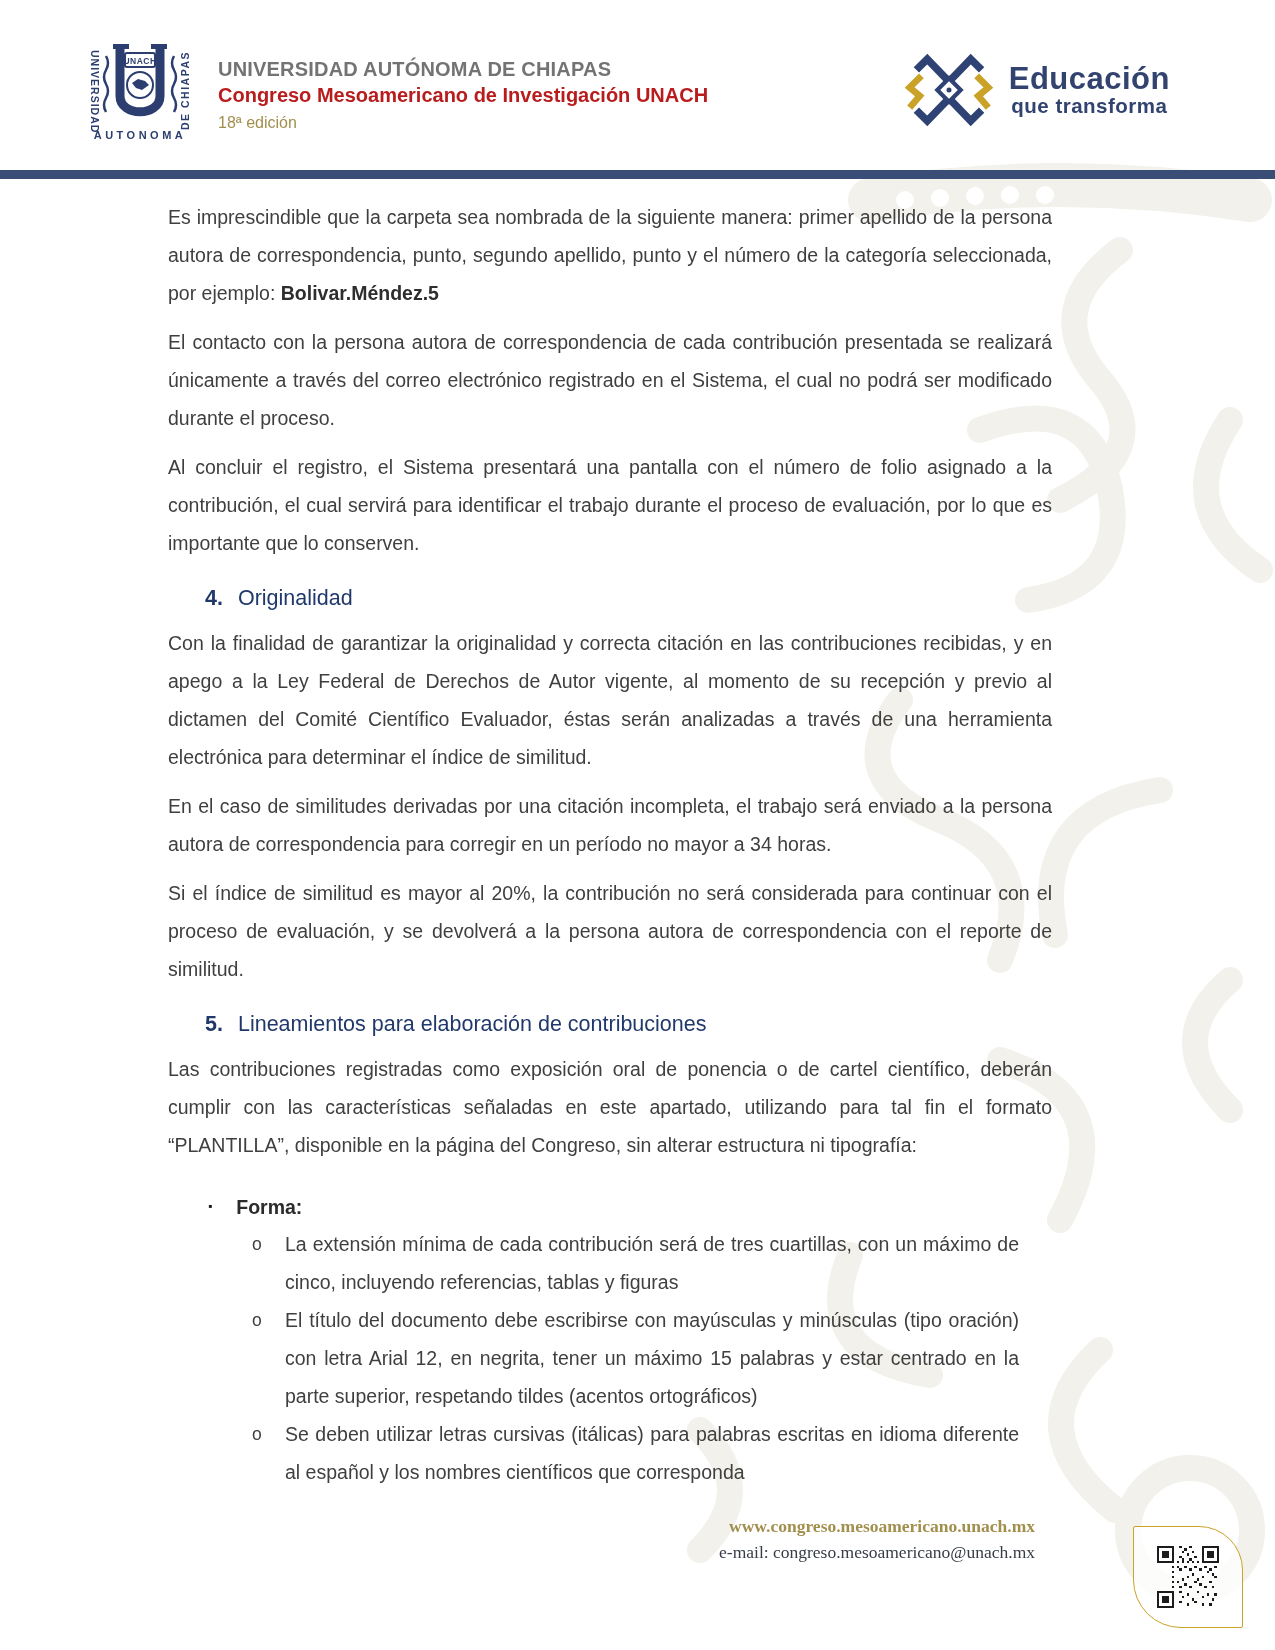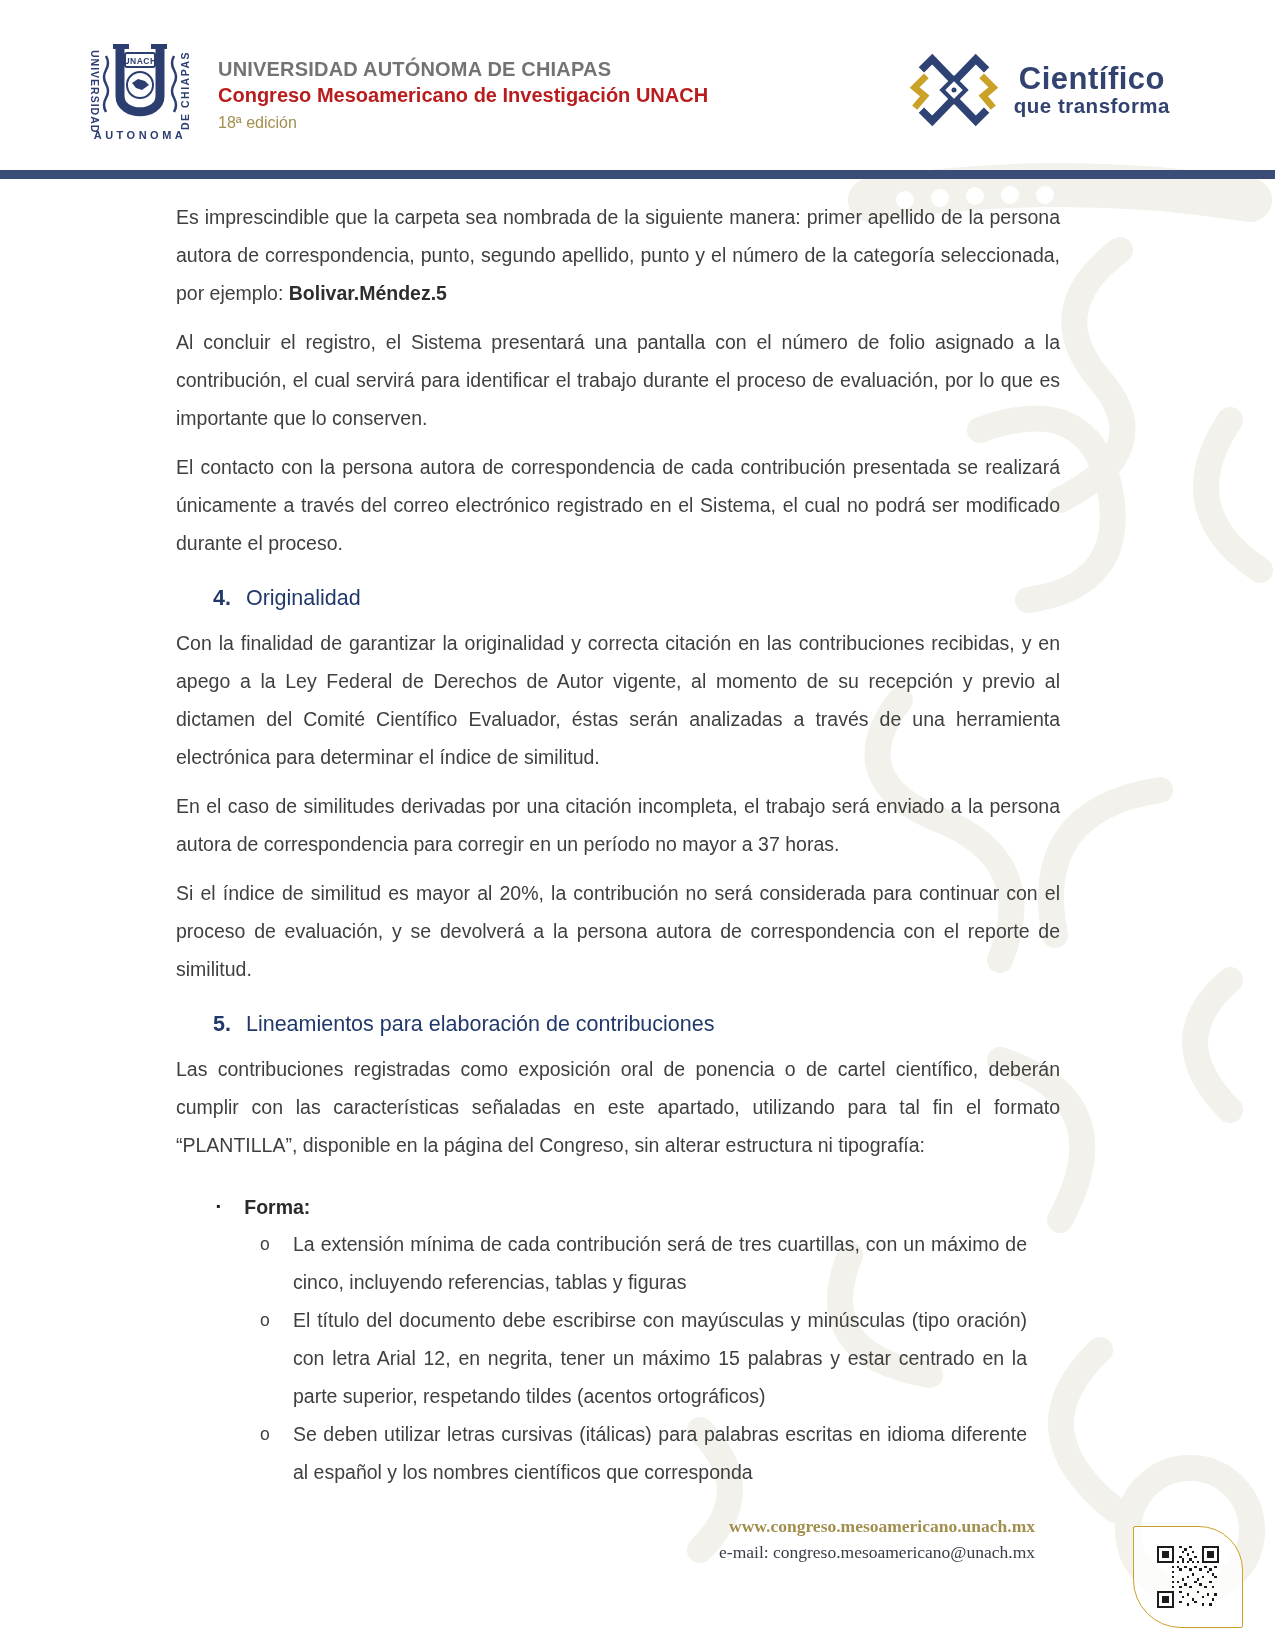--- a/index.html
+++ b/index.html
@@ -20,21 +20,21 @@
   .title-university{font-size:20px;font-weight:700;color:#737373;letter-spacing:.2px;}
   .title-congress{font-size:20px;font-weight:700;color:#b91c1c;}
   .title-edition{font-size:16px;font-weight:400;color:#a28f4d;margin-top:3px;}
   .brand{position:absolute;right:105px;top:42px;display:flex;align-items:center;gap:14px;}
   .brand-icon{width:92px;height:96px;}
   .brand-text{text-align:center;color:#32436f;}
   .brand-line1{font-size:31px;font-weight:700;letter-spacing:.5px;line-height:1;}
   .brand-line2{font-size:20.5px;font-weight:700;letter-spacing:.5px;line-height:1.15;}
   .header-rule{position:absolute;top:170px;left:0;width:100%;height:9px;background:#3a4d77;}
   
-  .content{position:absolute;top:198px;left:176px;width:884px;}
+  .content{position:absolute;top:198px;left:168px;width:884px;}
   .content p{
     margin:0 0 11px 0;
     font-size:19.5px;line-height:38px;
     text-align:justify;text-justify:inter-word;
   }
   .bold{font-weight:700;color:#2e2e2e;}
   .section-heading{
     margin:24px 0 13px 37px;
     font-size:21.5px;color:#21386b;font-weight:400;
   }
@@ -119,43 +119,43 @@
           <path d="M16 74 L29 87 L55 60 L81 87 L94 74"></path>
         </g>
         <path d="M55 36 L69 50 L55 64 L41 50 Z" fill="#ffffff" stroke="#2e4374" stroke-width="5"></path>
         <circle cx="55" cy="50" r="3" fill="#2e4374"></circle>
         <g fill="none" stroke="#c9a227" stroke-width="8">
           <path d="M22 33 L8 47 L20 57 L8 71"></path>
           <path d="M88 33 L102 47 L90 57 L102 71"></path>
         </g>
       </svg>
       <div class="brand-text">
-        <div class="brand-line1">Científico</div>
+        <div class="brand-line1">Educación</div>
         <div class="brand-line2">que transforma</div>
       </div>
     </div>
   </div>
 
   <div class="header-rule"></div>
 
   <main class="content">
 
     <p><span>Es imprescindible que la carpeta sea nombrada de la siguiente manera: primer apellido de la persona autora de correspondencia, punto, segundo apellido, punto y el número de la categoría seleccionada, por ejemplo: </span><span class="bold">Bolivar.Méndez.5</span></p>
 
+    <p>El contacto con la persona autora de correspondencia de cada contribución presentada se realizará únicamente a través del correo electrónico registrado en el Sistema, el cual no podrá ser modificado durante el proceso.</p>
+
     <p>Al concluir el registro, el Sistema presentará una pantalla con el número de folio asignado a la contribución, el cual servirá para identificar el trabajo durante el proceso de evaluación, por lo que es importante que lo conserven.</p>
-
-    <p>El contacto con la persona autora de correspondencia de cada contribución presentada se realizará únicamente a través del correo electrónico registrado en el Sistema, el cual no podrá ser modificado durante el proceso.</p>
 
     <h2 class="section-heading">
       <span class="num">4.</span><span>Originalidad</span>
     </h2>
 
     <p>Con la finalidad de garantizar la originalidad y correcta citación en las contribuciones recibidas, y en apego a la Ley Federal de Derechos de Autor vigente, al momento de su recepción y previo al dictamen del Comité Científico Evaluador, éstas serán analizadas a través de una herramienta electrónica para determinar el índice de similitud.</p>
 
-    <p>En el caso de similitudes derivadas por una citación incompleta, el trabajo será enviado a la persona autora de correspondencia para corregir en un período no mayor a 37 horas.</p>
+    <p>En el caso de similitudes derivadas por una citación incompleta, el trabajo será enviado a la persona autora de correspondencia para corregir en un período no mayor a 34 horas.</p>
 
     <p>Si el índice de similitud es mayor al 20%, la contribución no será considerada para continuar con el proceso de evaluación, y se devolverá a la persona autora de correspondencia con el reporte de similitud.</p>
 
     <h2 class="section-heading">
       <span class="num">5.</span><span>Lineamientos para elaboración de contribuciones</span>
     </h2>
 
     <p>Las contribuciones registradas como exposición oral de ponencia o de cartel científico, deberán cumplir con las características señaladas en este apartado, utilizando para tal fin el formato “PLANTILLA”, disponible en la página del Congreso, sin alterar estructura ni tipografía:</p>
 
     <div class="bullet-head">

